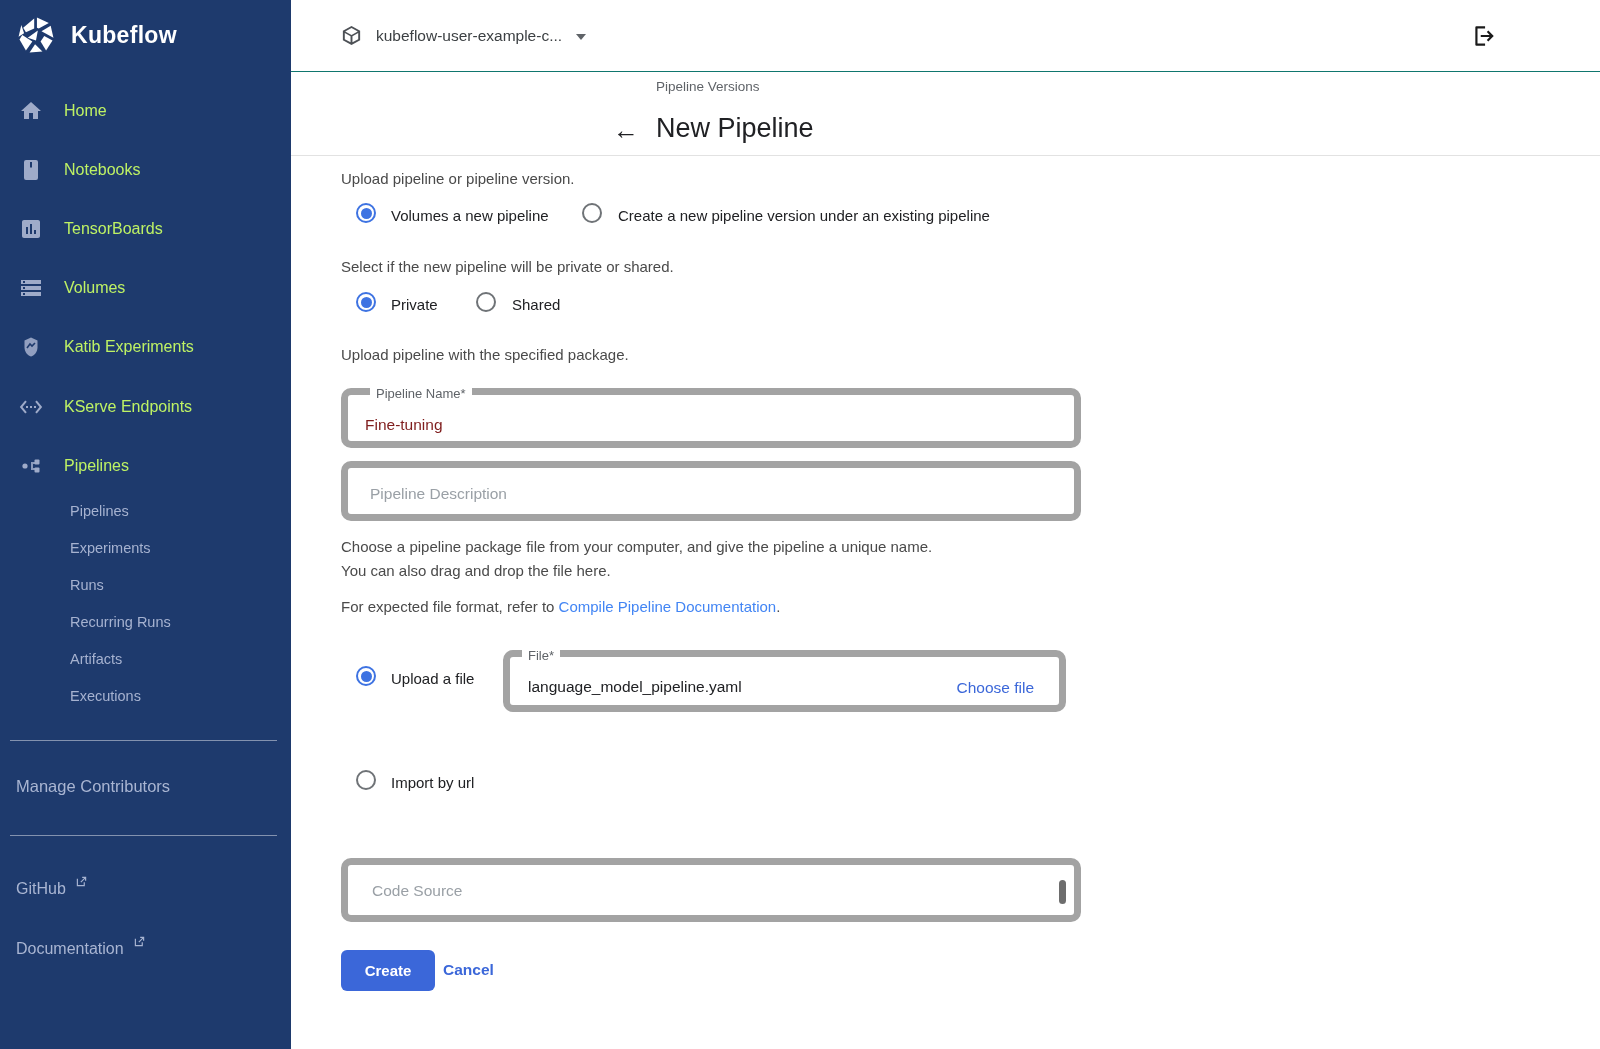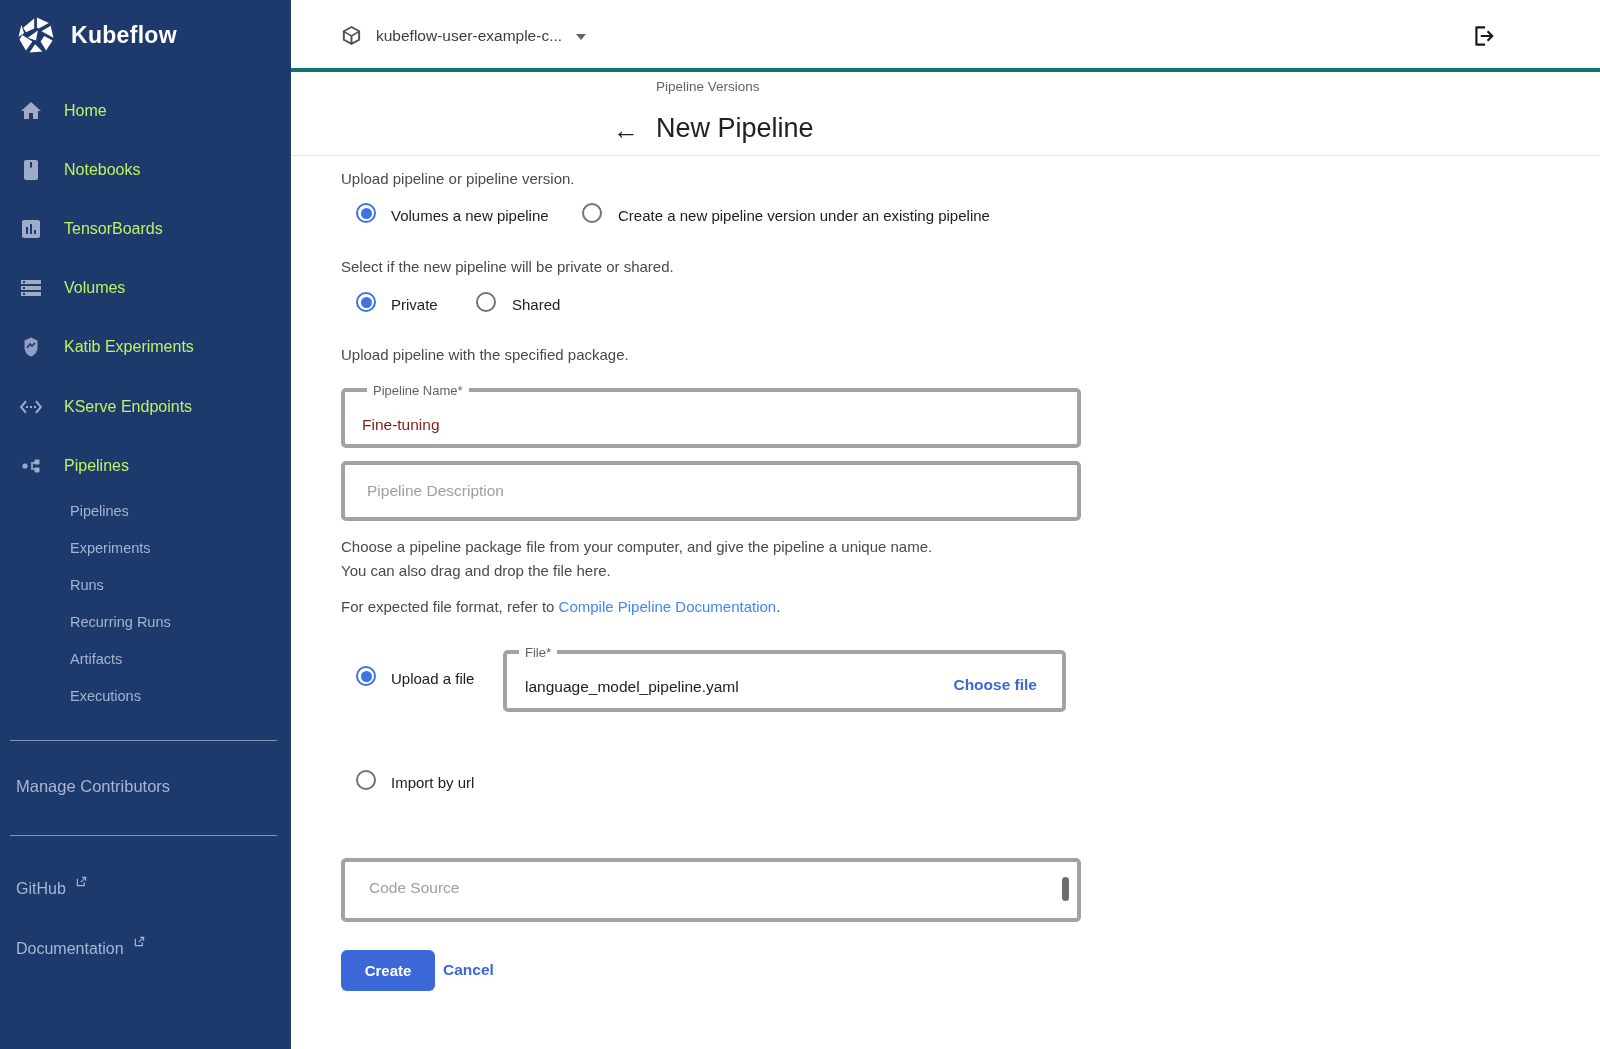--- a/index.html
+++ b/index.html
@@ -17,21 +17,21 @@
   .nav-item .ico { position:absolute; left:19px; width:24px; height:24px; color:#9fabc9; }
   .nav-item .lbl { position:absolute; left:64px; font-size:16px; color:#bef264; }
   .sub-item { position:absolute; left:70px; font-size:14.5px; color:#a6b2d0; cursor:pointer; }
   .side-divider { position:absolute; left:10px; right:14px; height:0;
                   border-top:1px solid rgba(255,255,255,.45); }
   .side-link { position:absolute; left:16px; font-size:16px; color:#a9b5d2; cursor:pointer; }
   .ext svg { width:11px; height:11px; margin-left:6px; margin-bottom:7px; }
 
   
   .topbar { position:absolute; left:291px; top:0; right:0; height:72px; background:#fff;
-            border-bottom:4px solid #0f766e; }
+            border-bottom:1px solid #0f766e; }
   .ns-chip { position:absolute; left:49px; top:24px; display:flex; align-items:center; cursor:pointer; }
   .ns-chip svg.cube { width:23px; height:23px; color:#4d5156; }
   .ns-name { margin-left:13px; font-size:15.5px; color:#3c4043; }
   .caret { width:0; height:0; border-left:5.5px solid transparent; border-right:5.5px solid transparent;
            border-top:6px solid #5f6368; margin-left:14px; margin-top:2px; }
   .logout { position:absolute; right:103px; top:23px; width:26px; height:26px; color:#1a1a1a; cursor:pointer; }
 
   
   .breadcrumb { position:absolute; left:365px; top:79px; font-size:13.5px; color:#5f6368; }
   .back-arrow { position:absolute; left:322px; top:115px; font-size:26px; color:#202124; cursor:pointer; }
@@ -41,31 +41,31 @@
   
   .main { position:absolute; left:291px; top:0; right:0; bottom:0; }
   .sec-label { position:absolute; left:50px; font-size:15px; color:#4a4a4a; }
   .radio { width:20px; height:20px; border:2px solid #6f7377; border-radius:50%;
            display:inline-block; background:#fff; cursor:pointer; }
   .radio.checked { border-color:#3e73e2; }
   .radio.checked::after { content:''; display:block; width:11px; height:11px; margin:2.5px;
                           border-radius:50%; background:#3e73e2; }
   .radio-lbl { font-size:15px; color:#202124; cursor:pointer; }
 
-  .outlined { position:absolute; border:4px solid #a3a3a3; border-radius:5px; background:#fff; }
+  .outlined { position:absolute; border:7px solid #a3a3a3; border-radius:10px; background:#fff; }
   .notch-label { position:absolute; top:-9px; left:22px; background:#fff; padding:0 6px;
                  font-size:13px; color:#5f6368; }
   .outlined input, .outlined textarea { width:100%; height:100%; border:none; outline:none;
                  background:transparent; font-family:"Liberation Sans", sans-serif; resize:none; }
   .outlined input::placeholder, .outlined textarea::placeholder { color:#9aa0a6; }
 
   .hint { position:absolute; left:50px; font-size:15px; color:#4a4a4a; }
   .hint a { color:#4285f4; text-decoration:none; cursor:pointer; }
 
-  .choose-file { position:absolute; right:25px; top:22px; font-size:15.5px; font-weight:bold;
+  .choose-file { position:absolute; right:25px; top:22px; font-size:15.5px; font-weight:normal;
                  color:#3b67d9; cursor:pointer; }
   .scroll-thumb { position:absolute; right:8px; top:15px; width:7px; height:24px;
                   background:#6d6d6d; border-radius:4px; }
 
   .btn-create { position:absolute; left:50px; top:950px; width:94px; height:41px;
                 background:#3b67d9; color:#fff; font-size:15px; font-weight:bold;
                 border:none; border-radius:6px; cursor:pointer; font-family:"Liberation Sans", sans-serif; }
   .btn-cancel { position:absolute; left:152px; top:961px; font-size:15.5px; font-weight:bold;
                 color:#3b67d9; background:none; border:none; cursor:pointer;
                 font-family:"Liberation Sans", sans-serif; }

